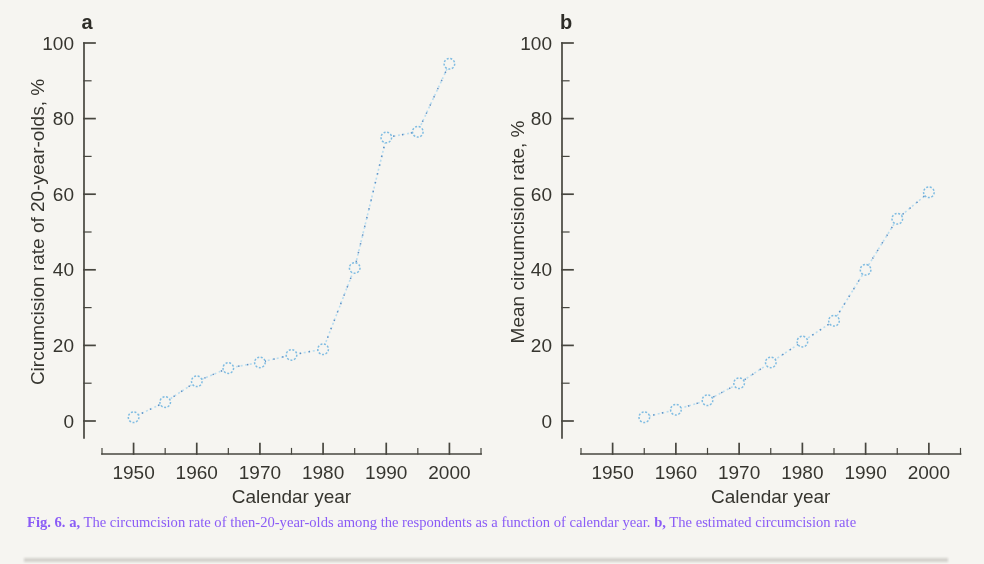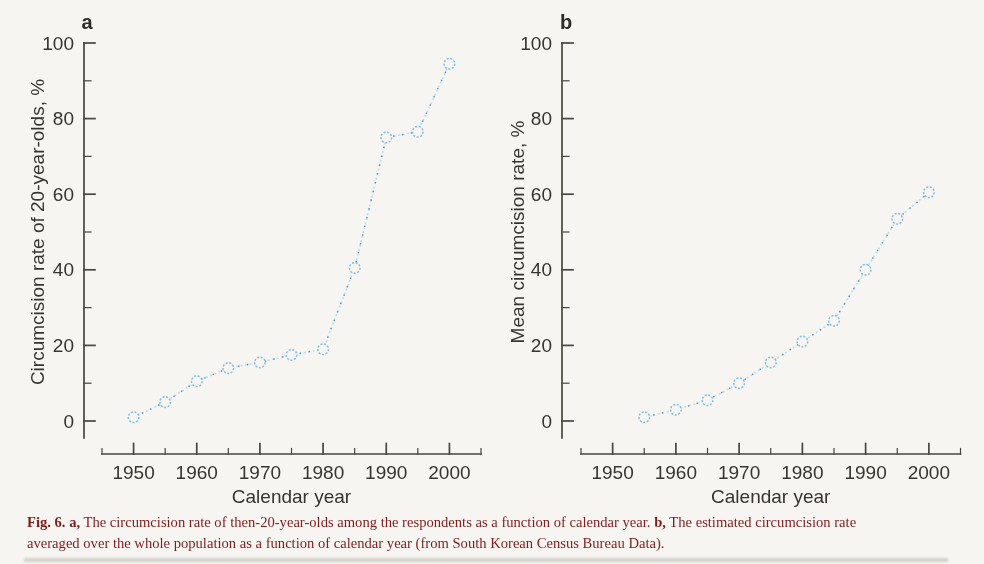--- a/index.html
+++ b/index.html
@@ -34,21 +34,21 @@
   .series-dark  { stroke: #5d8fc4; stroke-width: 1.5; fill: none; stroke-dasharray: 1.4 7.6; }
   .marker { fill: #f6f5f1; stroke: #7fbce2; stroke-width: 1.5; stroke-dasharray: 2 1.6; }
   .caption {
     position: absolute;
     left: 27px;
     top: 512px;
     width: 936px;
     font-family: "Liberation Serif", serif;
     font-size: 14.6px;
     line-height: 21px;
-    color: #7f1d1d;
+    color: #8b5cf6;
   }
   .caption p { margin: 0; }
   .caption b { font-weight: bold; }
   .scan-artifact {
     position: absolute;
     left: 24px;
     top: 558px;
     width: 924px;
     height: 4px;
     background: rgba(122, 119, 112, 0.28);
@@ -168,17 +168,16 @@
         <circle cx="802.4" cy="341.6" r="5.3" class="marker"></circle>
         <circle cx="834.0" cy="320.8" r="5.3" class="marker"></circle>
         <circle cx="865.6" cy="269.8" r="5.3" class="marker"></circle>
         <circle cx="897.3" cy="218.8" r="5.3" class="marker"></circle>
         <circle cx="928.9" cy="192.3" r="5.3" class="marker"></circle>
       </g>
     </svg>
 
   <div class="caption">
     <p class="cap-line"><b>Fig. 6. a,</b><span> The circumcision rate of then-20-year-olds among the respondents as a function of calendar year. </span><b>b,</b><span> The estimated circumcision rate</span></p>
-    <p class="cap-line"><span>averaged over the whole population as a function of calendar year (from South Korean Census Bureau Data).</span></p>
   </div>
 
   <div class="scan-artifact"></div>
 </div>
 
 </body></html>

